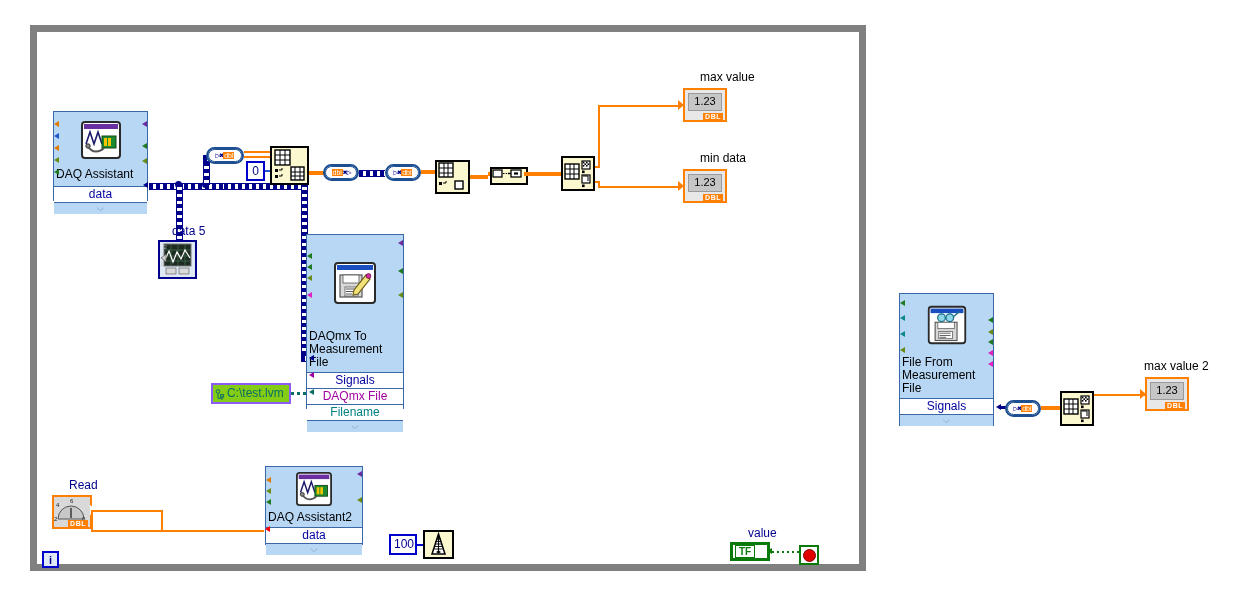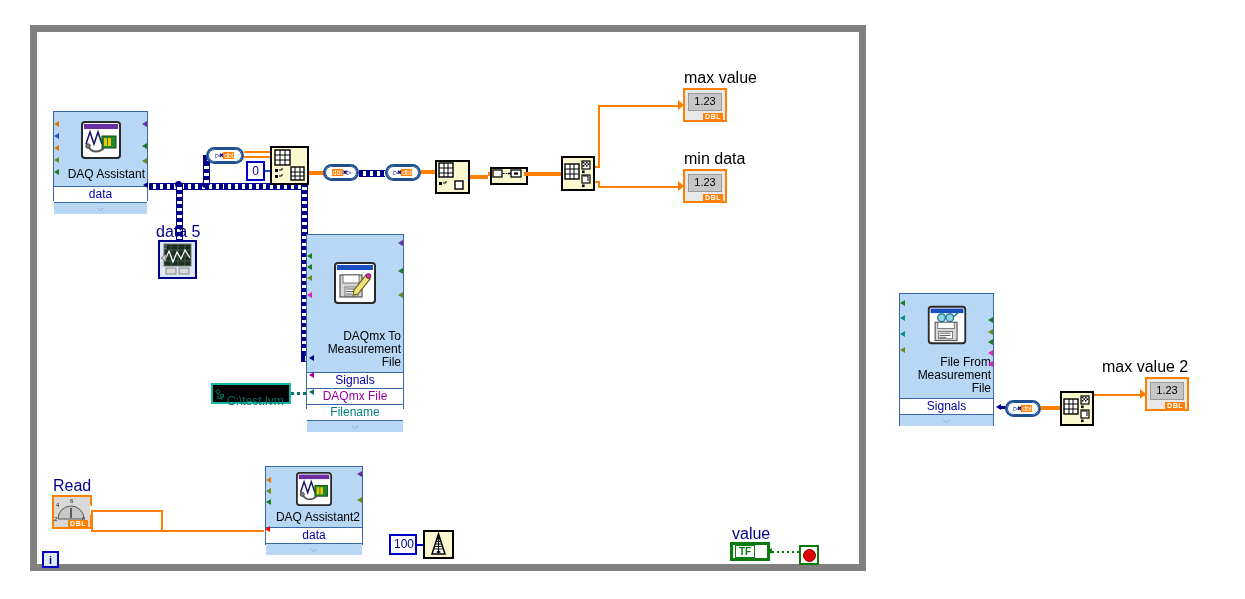--- a/index.html
+++ b/index.html
@@ -6,27 +6,27 @@
   body{width:1245px;height:599px;font-family:"Liberation Sans",sans-serif;position:relative;overflow:hidden;}
   #stage{position:absolute;left:0;top:0;width:1245px;height:599px;}
   .abs{position:absolute;}
 
   
   #loop-frame{left:30px;top:25px;width:836px;height:546px;
     border:7px solid #808080;background:#ffffff;box-sizing:border-box;}
   #loop-inner-line{left:37px;top:32px;width:822px;height:532px;border:1px solid #ffffff;box-sizing:border-box;}
 
   
-  .lbl{font-size:16px;color:#000;white-space:nowrap;line-height:13px;}
+  .lbl{font-size:12px;color:#000;white-space:nowrap;line-height:13px;margin-left:16px;}
   .lbl-blue{color:#00008b;}
 
   
   .xvi{background:#b7d7f4;border:1px solid #3a67a8;box-sizing:border-box;}
   .xvi .xvi-icon-area{display:flex;align-items:center;justify-content:center;}
-  .xvi .xvi-title{text-align:right;color:#000;font-size:12px;line-height:13px;padding:0 2px;}
+  .xvi .xvi-title{text-align:left;color:#000;font-size:12px;line-height:13px;padding:0 2px;}
   .xvi .xvi-term{border-top:1px solid #3a67a8;background:#ffffff;text-align:center;
      font-size:12px;line-height:15px;color:#0000a0;}
   .xvi .xvi-term.t2{color:#a000a0;}
   .xvi .xvi-term.t3{color:#008080;}
   .xvi .xvi-grow{border-top:1px solid #3a67a8;background:#b7d7f4;height:11px;
      text-align:center;color:#7aa4cf;font-size:9px;line-height:11px;}
 
   
   .term{position:absolute;width:0;height:0;border-style:solid;}
   .term-r{border-width:3.5px 5px 3.5px 0;border-color:transparent #1f7a1f transparent transparent;}
@@ -74,22 +74,22 @@
      border-style:solid;border-width:5px 0 5px 6px;border-color:transparent transparent transparent #ff7f00;}
 
   
   .const-num{position:absolute;border:2px solid #0000cd;background:#fff;color:#00008b;
      font-size:12px;line-height:15px;text-align:center;box-sizing:border-box;padding:0 3px;}
 
   
   .graph-ind{position:absolute;border:2px solid #00008b;background:#dfe9f5;box-sizing:border-box;}
 
   
-  .path-const{position:absolute;border:2px solid #14b8a6;background:#000000;color:#0a6e62;
-     font-size:12px;line-height:16px;box-sizing:border-box;padding:8px 3px 0 14px;white-space:nowrap;}
+  .path-const{position:absolute;border:2px solid #8b5cf6;background:#84cc16;color:#0a6e62;
+     font-size:12px;line-height:16px;box-sizing:border-box;padding:0 3px 0 14px;white-space:nowrap;}
 
   
   .bool-ctrl{position:absolute;border:3px solid #0a7a0a;background:#fff;box-sizing:border-box;
      display:flex;align-items:center;}
   .bool-tf{border:1px solid #0a7a0a;color:#0a7a0a;font-size:10px;font-weight:bold;line-height:11px;
      padding:0 3px;margin:2px;background:#fff;}
 
   
   .stop-node{position:absolute;border:2px solid #0a7a0a;background:#fff;box-sizing:border-box;
      display:flex;align-items:center;justify-content:center;}
@@ -424,21 +424,21 @@
         </g>
       <rect x="19" y="12.5" width="2.6" height="2.6" fill="#000"></rect>
       <rect x="19" y="17" width="8" height="8" fill="#ffffff" stroke="#000" stroke-width="1.2"></rect>
       <path d="M20 18 h5 v5" fill="none" stroke="#000" stroke-width="1"></path>
       <rect x="19" y="26.5" width="2.6" height="2.6" fill="#000"></rect>
     </svg>
   </div>
 
   <div class="wire wire-h" style="left:1094px;top:394px;width:52px;"></div>
 
-  <div class="abs lbl" style="left:1102px;top:360px;">max value 2</div>
+  <div class="abs lbl" style="left:1128px;top:360px;">max value 2</div>
   <div class="ind" style="left:1145px;top:377px;width:44px;height:34px;">
     <div class="ind-arrow"></div>
     <div class="ind-inner" style="height:18px;">1.23</div>
     <div class="ind-dbl">DBL</div>
   </div>
 
   <div class="abs lbl lbl-blue" style="left:53px;top:479px;">Read</div>
   <div class="dial" style="left:52px;top:495px;width:40px;height:34px;">
     <svg width="36" height="30" viewBox="0 0 36 30">
       <path d="M4 22 A13 13 0 0 1 30 22 Z" fill="#c8c8c8" stroke="#555" stroke-width="1"></path>

